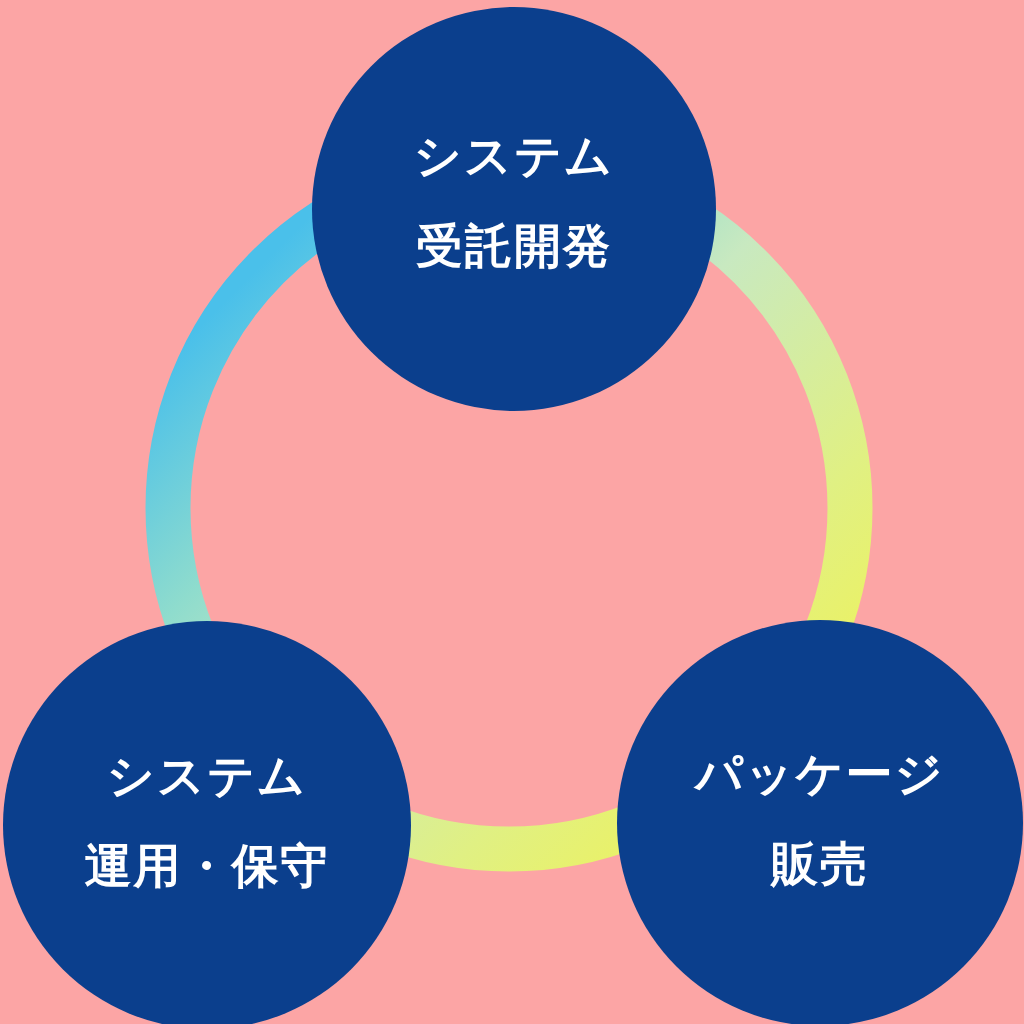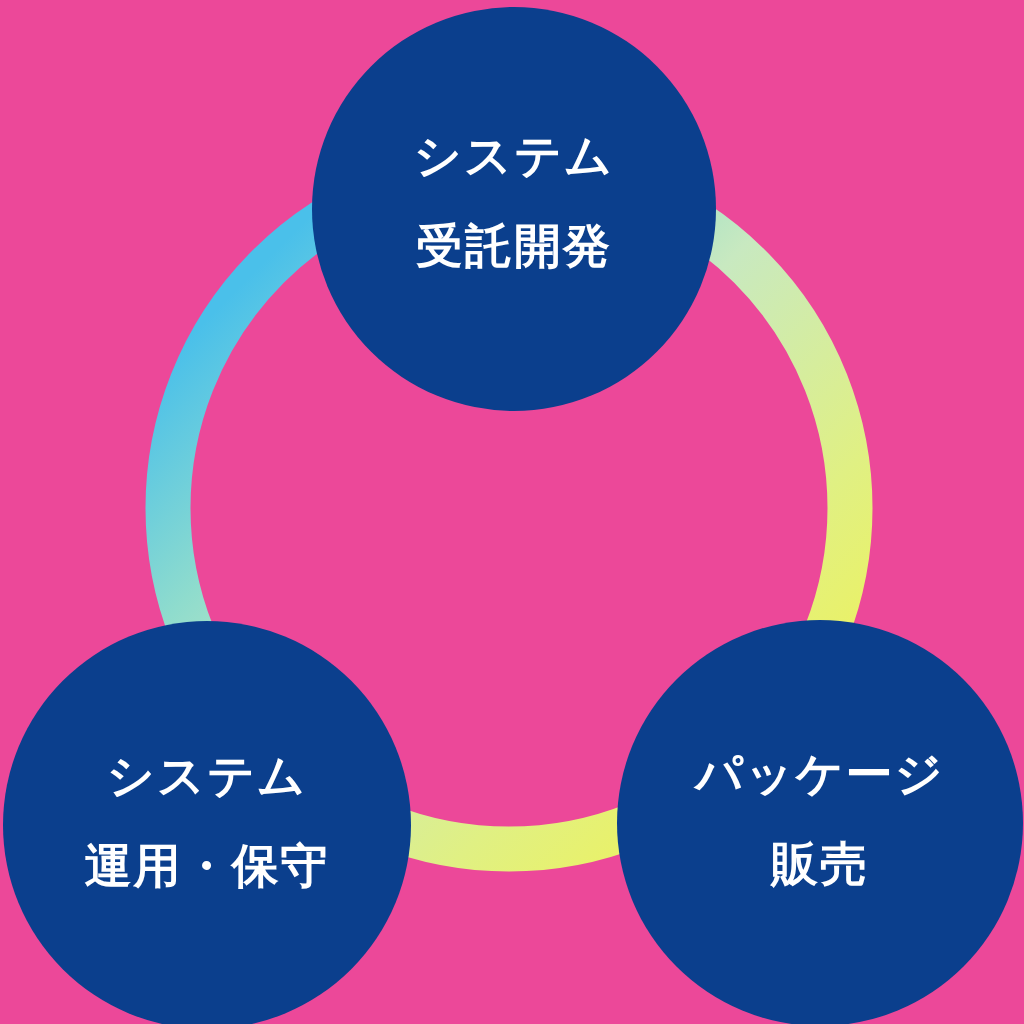--- a/index.html
+++ b/index.html
@@ -4,21 +4,21 @@
 <style>
   html, body {
     margin: 0;
     padding: 0;
     background: #000000;
   }
   .canvas {
     position: relative;
     width: 1024px;
     height: 1024px;
-    background: #ec4899;
+    background: #fca5a5;
     overflow: hidden;
     font-family: "Liberation Sans", "DejaVu Sans", sans-serif;
   }
   svg.diagram {
     display: block;
     width: 1024px;
     height: 1024px;
   }
   .node-label {
     font-family: "Liberation Sans", "DejaVu Sans", sans-serif;

